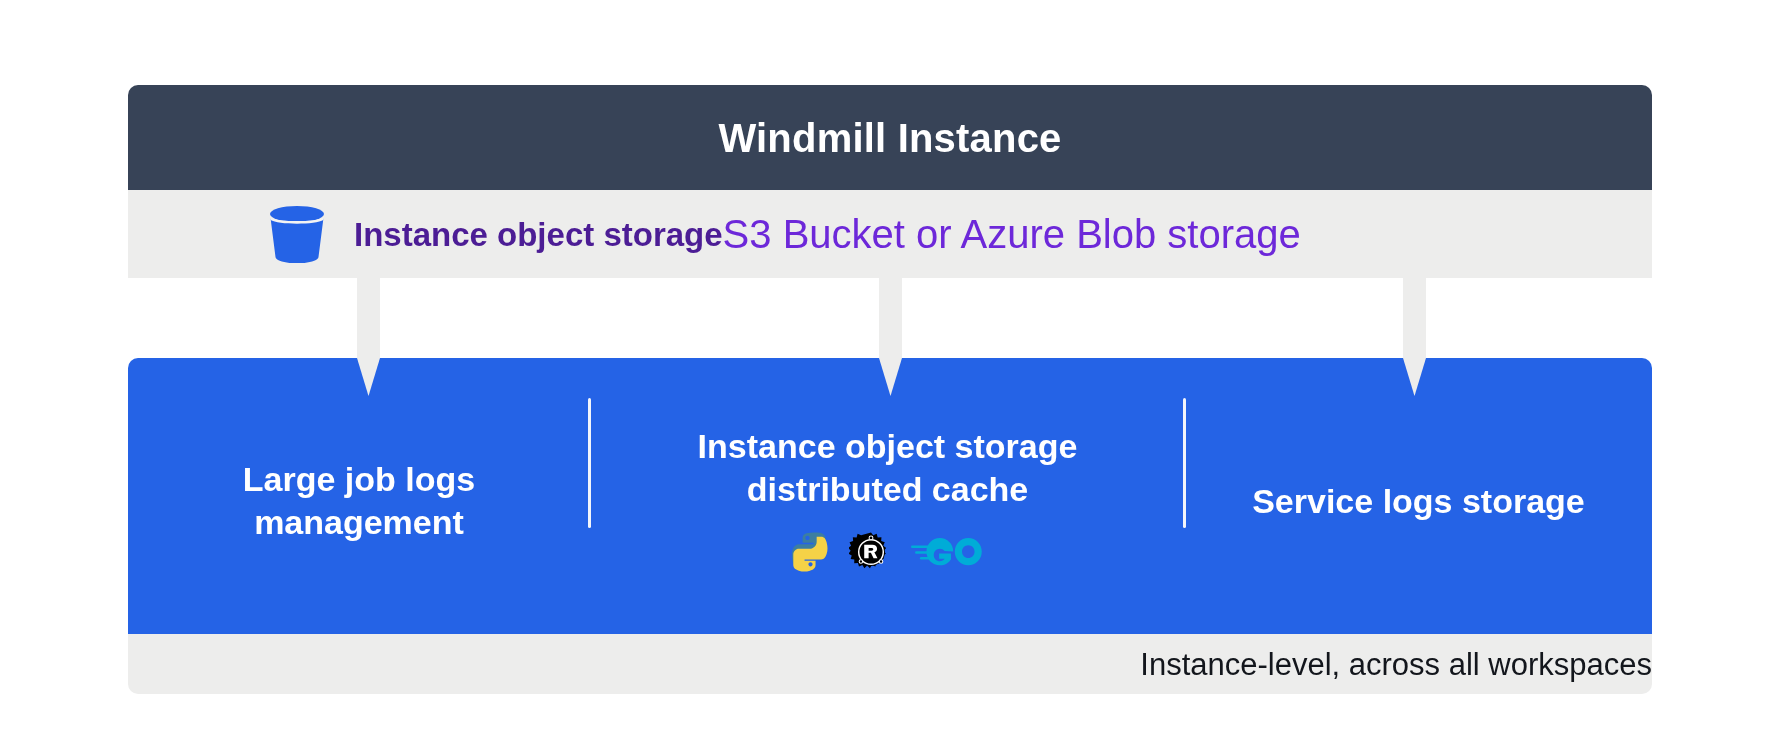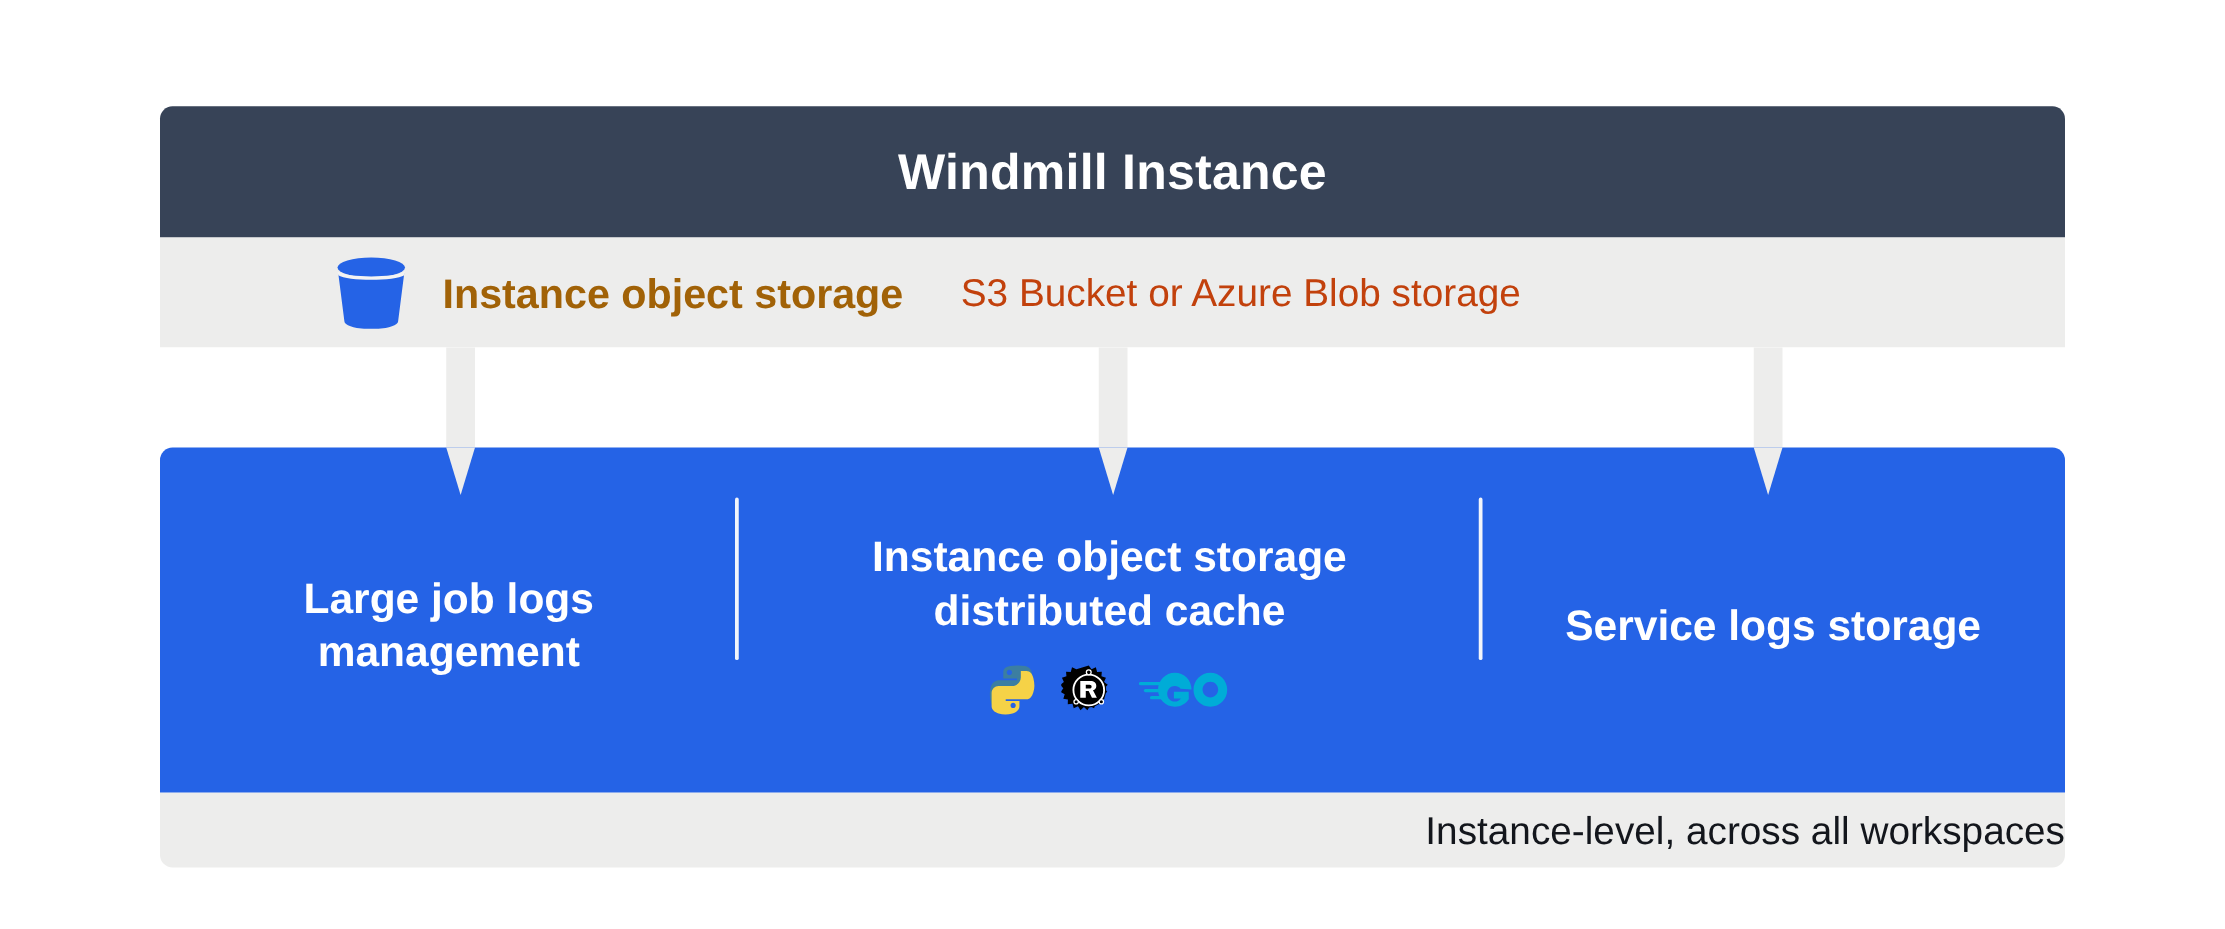--- a/index.html
+++ b/index.html
@@ -55,31 +55,30 @@
     padding-left: 138px;
     box-sizing: border-box;
   }
   .bucket-icon {
     width: 62px;
     height: 58px;
     flex: 0 0 auto;
     display: block;
   }
   .storage-title {
-    color: #a16207;
+    color: #4c1d95;
     font-size: 33px;
     font-weight: bold;
     margin-left: 26px;
     line-height: 1;
   }
   .storage-subtitle {
-    color: #c2410c;
-    font-size: 31px;
+    color: #6d28d9;
+    font-size: 40px;
     font-weight: normal;
-    margin-left: 46px;
     line-height: 1;
   }
 
   
   .connector-zone {
     position: relative;
     height: 80px;
     background: #ffffff;
   }
   .arrow-shaft {

